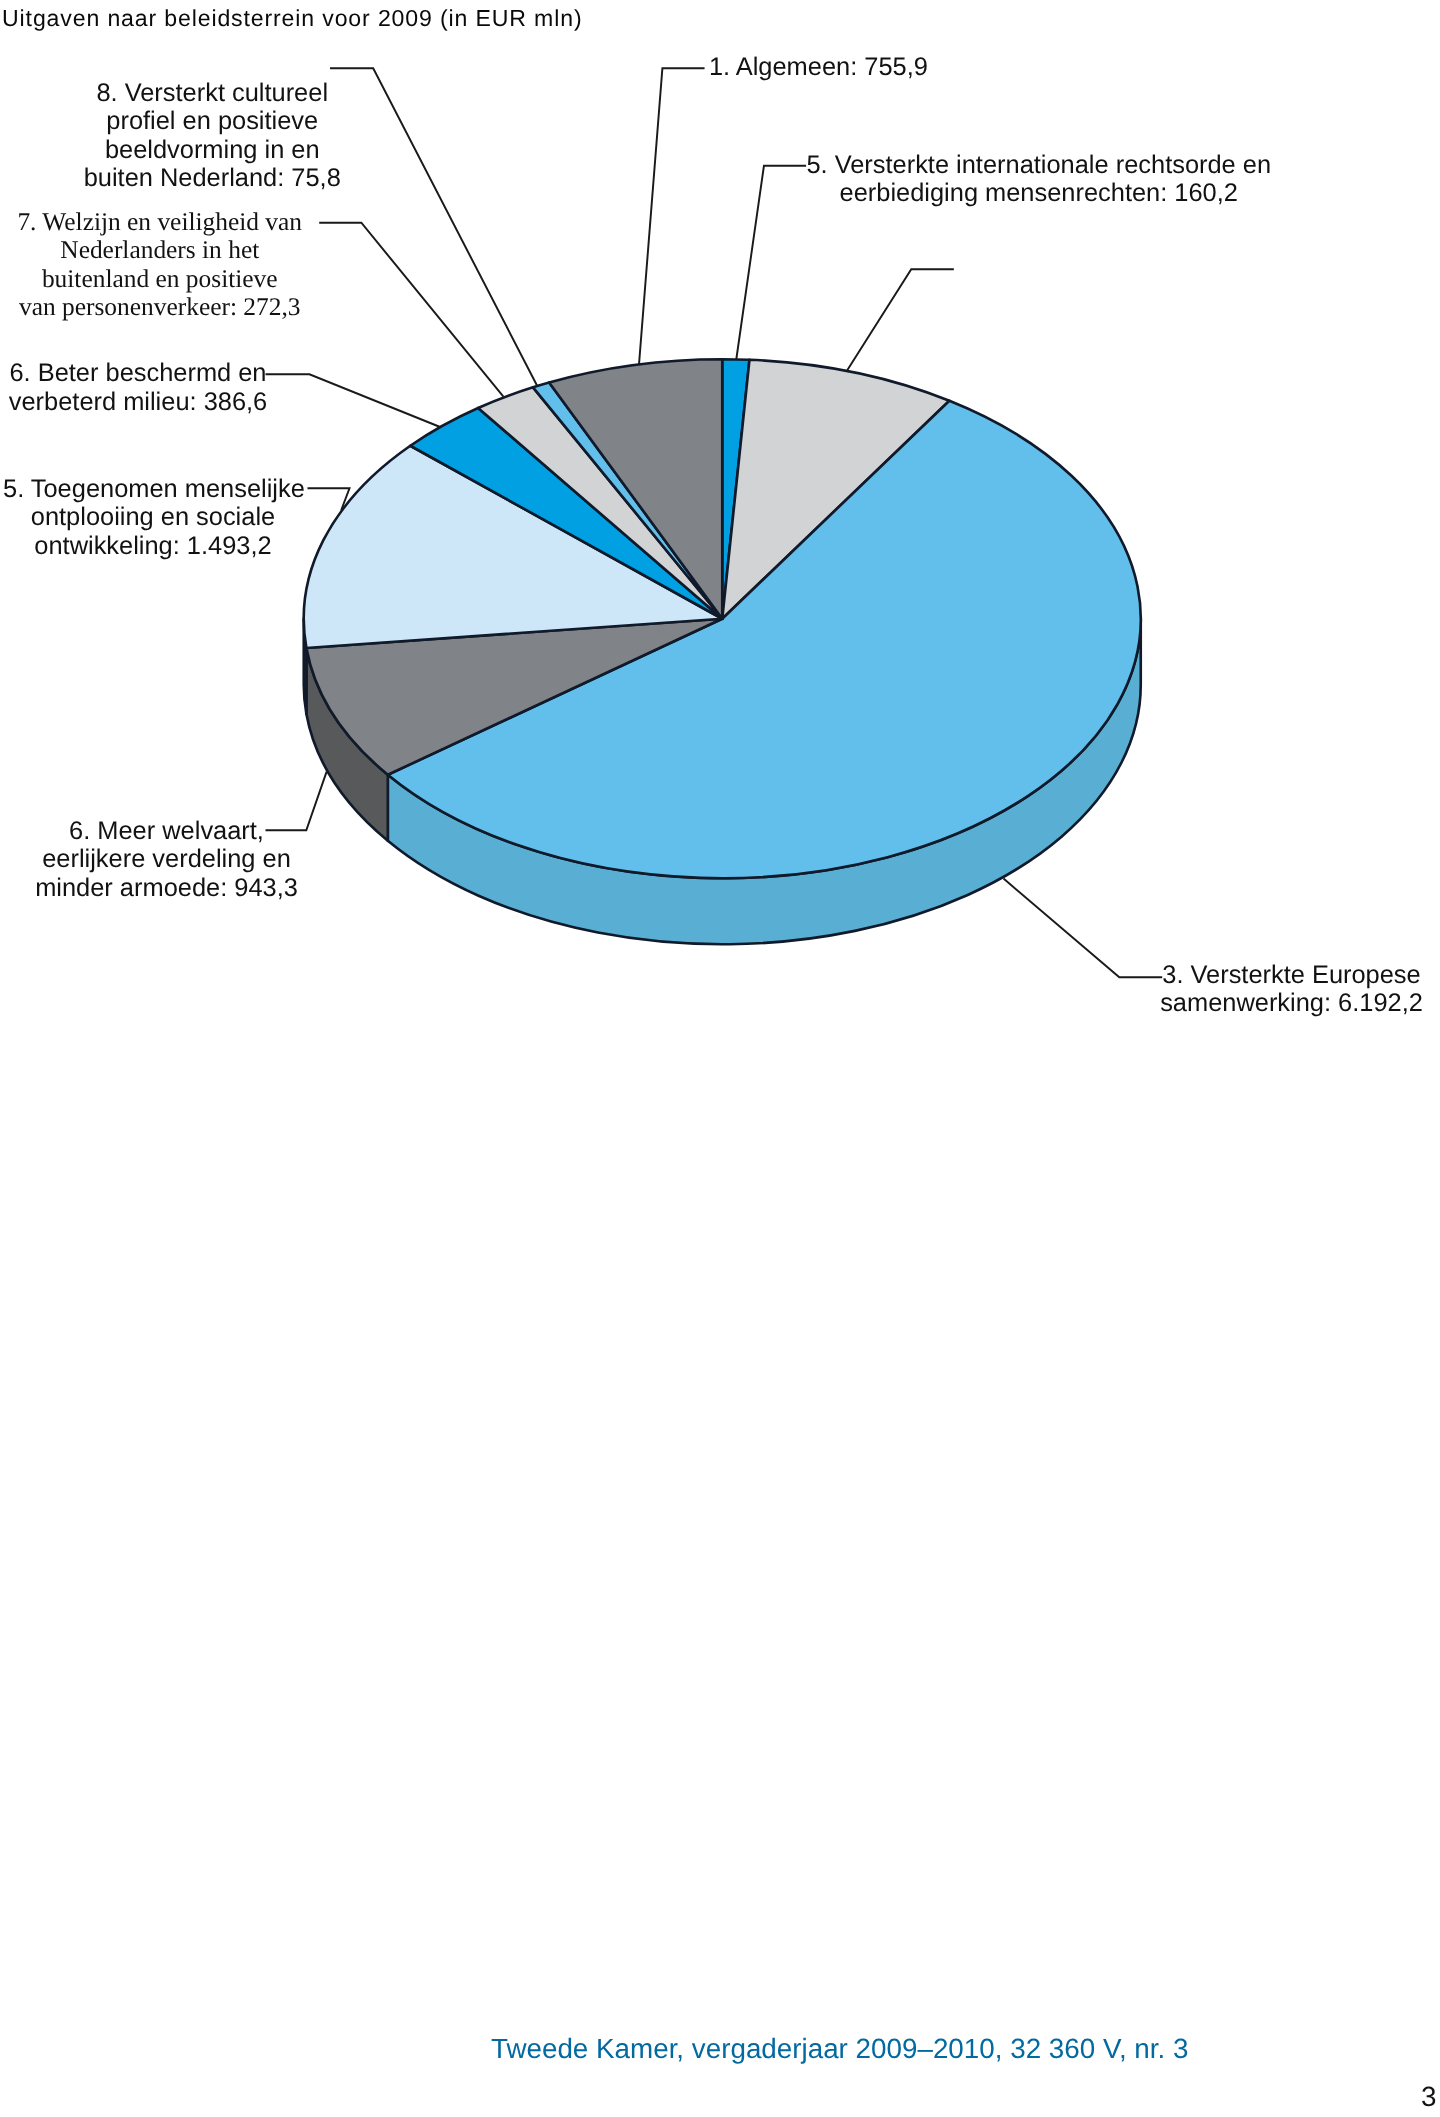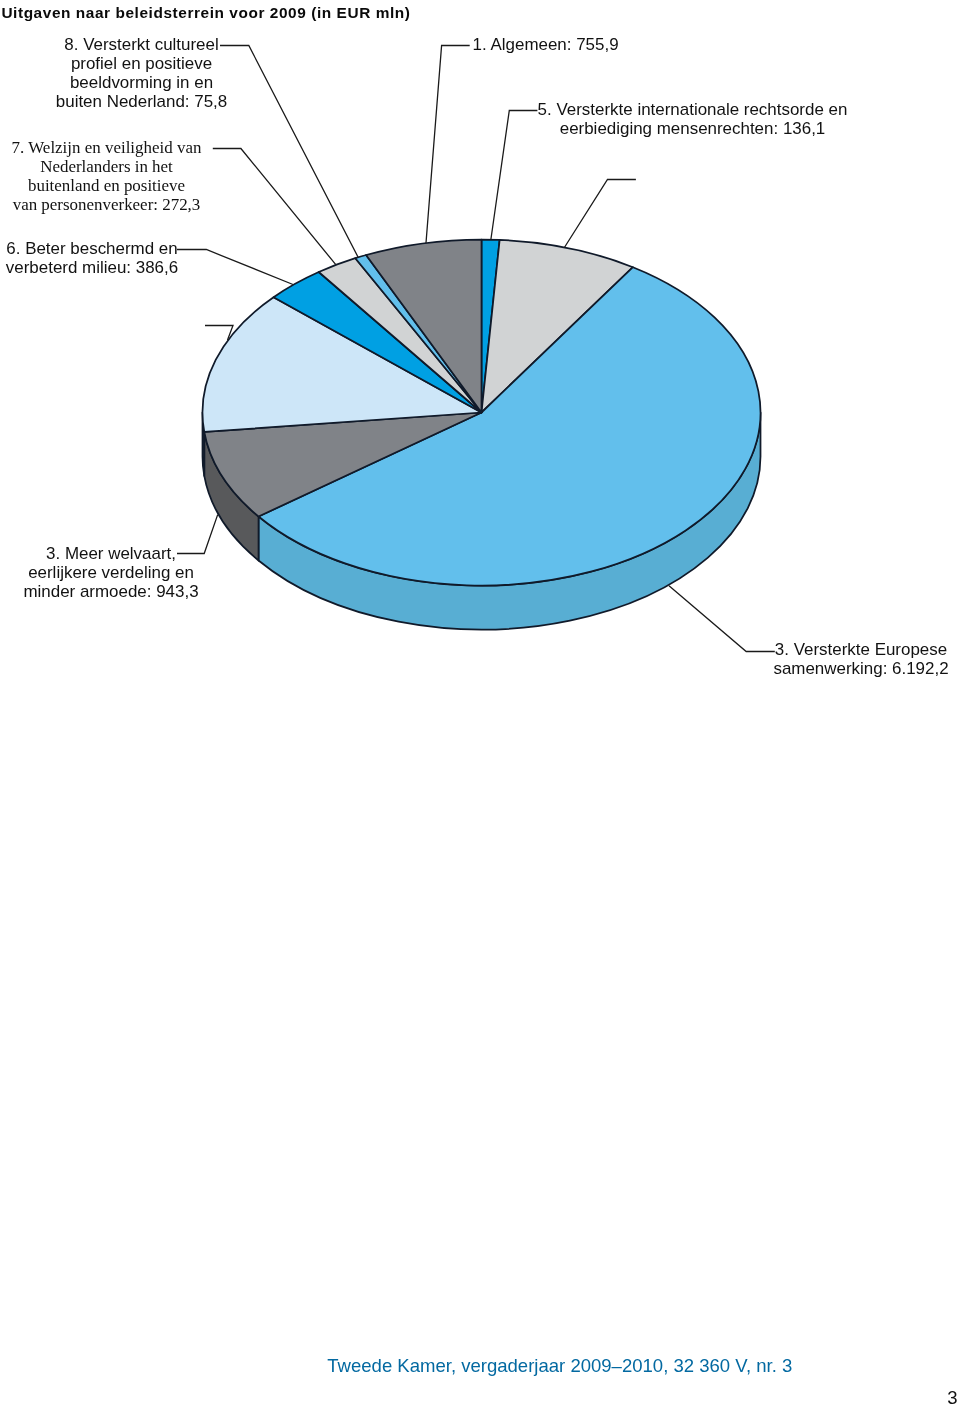--- a/index.html
+++ b/index.html
@@ -3,21 +3,21 @@
 <meta charset="utf-8">
 <title>Uitgaven naar beleidsterrein</title>
 <style>
   html,body{margin:0;padding:0;background:#ffffff;}
   body{width:960px;height:1411px;position:relative;overflow:hidden;
        font-family:"Liberation Sans",sans-serif;color:#111111;
        -webkit-font-smoothing:antialiased;}
   .page{position:absolute;left:0;top:0;width:960px;height:1411px;}
 
   #chart-title{position:absolute;left:1.4px;top:3.5px;
-      font-size:15.4px;font-weight:bold;letter-spacing:0.575px;
+      font-size:15.4px;font-weight:normal;letter-spacing:0.575px;
       color:#0a0a0a;line-height:18px;white-space:nowrap;}
 
   #pie-svg{position:absolute;left:0;top:0;}
 
   .lbl{position:absolute;font-size:16.95px;line-height:18.95px;color:#121212;
        white-space:nowrap;text-align:center;}
 
   #footer-text{position:absolute;left:327.3px;top:1355px;font-size:18.55px;
       line-height:22px;color:#0369a1;white-space:nowrap;}
   #page-number{position:absolute;left:947.3px;top:1387.4px;font-size:18.55px;
@@ -51,57 +51,62 @@
         <polyline points="669,585.7 746.2,651.5 774.8,651.5"></polyline>
         <polyline points="177,553.5 204.2,553.5 217.7,514.6"></polyline>
         <polyline points="205,325.5 233,325.5 227.5,340"></polyline>
         <polyline points="177,249.5 206.3,249.5 293,284.5"></polyline>
         <polyline points="212.8,148.5 240.9,148.5 335.6,264.4"></polyline>
         <polyline points="220,45.5 248.8,45.5 358,257"></polyline>
         <polyline points="469.7,45.5 441.6,45.5 426,243"></polyline>
       </g>
   </svg>
 
-  <div class="lbl" style="left:41.5px;top:36px;width:200px;">
+  <div class="lbl" style="left:41.5px;top:53px;width:200px;">
     <div>8. Versterkt cultureel</div>
     <div>profiel en positieve</div>
     <div>beeldvorming in en</div>
     <div>buiten Nederland: 75,8</div>
   </div>
 
   <div class="lbl" style="left:6.5px;top:138.8px;width:200px;font-family:Liberation Serif, serif;">
     <div>7. Welzijn en veiligheid van</div>
     <div>Nederlanders in het</div>
     <div>buitenland en positieve</div>
     <div>van personenverkeer: 272,3</div>
   </div>
 
   <div class="lbl" style="left:-8.0px;top:240.2px;width:200px;">
     <div>6. Beter beschermd en</div>
     <div>verbeterd milieu: 386,6</div>
   </div>
 
+  <div class="lbl" style="left:2.0px;top:316.9px;width:200px;">
+    <div>5. Toegenomen menselijke</div>
+    <div>ontplooiing en sociale</div>
+    <div>ontwikkeling: 1.493,2</div>
+  </div>
 
   <div class="lbl" style="left:11.0px;top:545.2px;width:200px;">
-    <div>3. Meer welvaart,</div>
+    <div>6. Meer welvaart,</div>
     <div>eerlijkere verdeling en</div>
     <div>minder armoede: 943,3</div>
   </div>
 
   <div class="lbl" style="left:761.0px;top:641px;width:200px;">
     <div>3. Versterkte Europese</div>
     <div>samenwerking: 6.192,2</div>
   </div>
 
   <div class="lbl" style="left:445.6px;top:36.4px;width:200px;">
     <div>1. Algemeen: 755,9</div>
   </div>
 
   <div class="lbl" style="left:532.5px;top:100.9px;width:320px;">
     <div>5. Versterkte internationale rechtsorde en</div>
-    <div>eerbiediging mensenrechten: 136,1</div>
+    <div>eerbiediging mensenrechten: 160,2</div>
   </div>
 
 
   <div id="footer-text">Tweede Kamer, vergaderjaar 2009–2010, 32 360 V, nr. 3</div>
   <div id="page-number">3</div>
 
 </div>
 
 </body></html>

